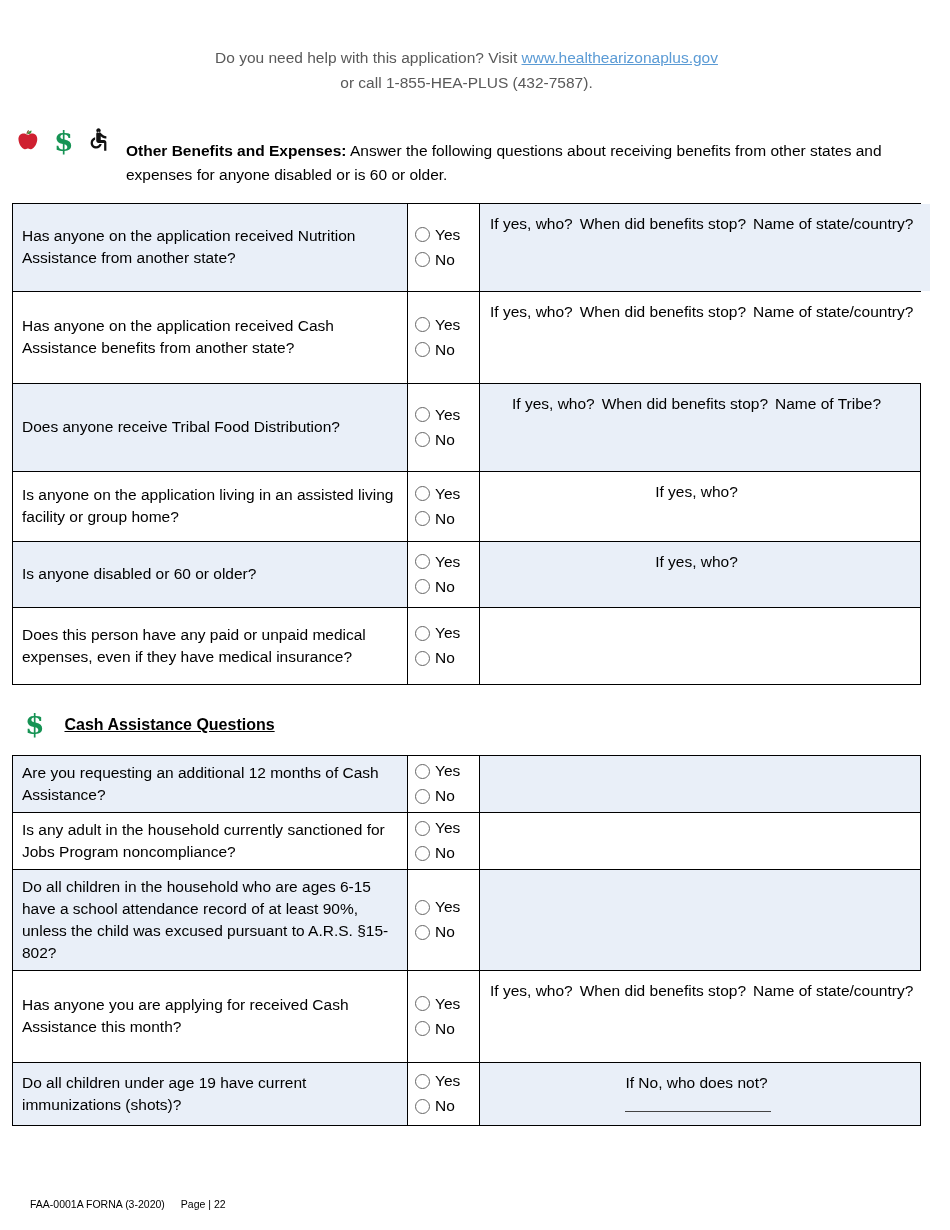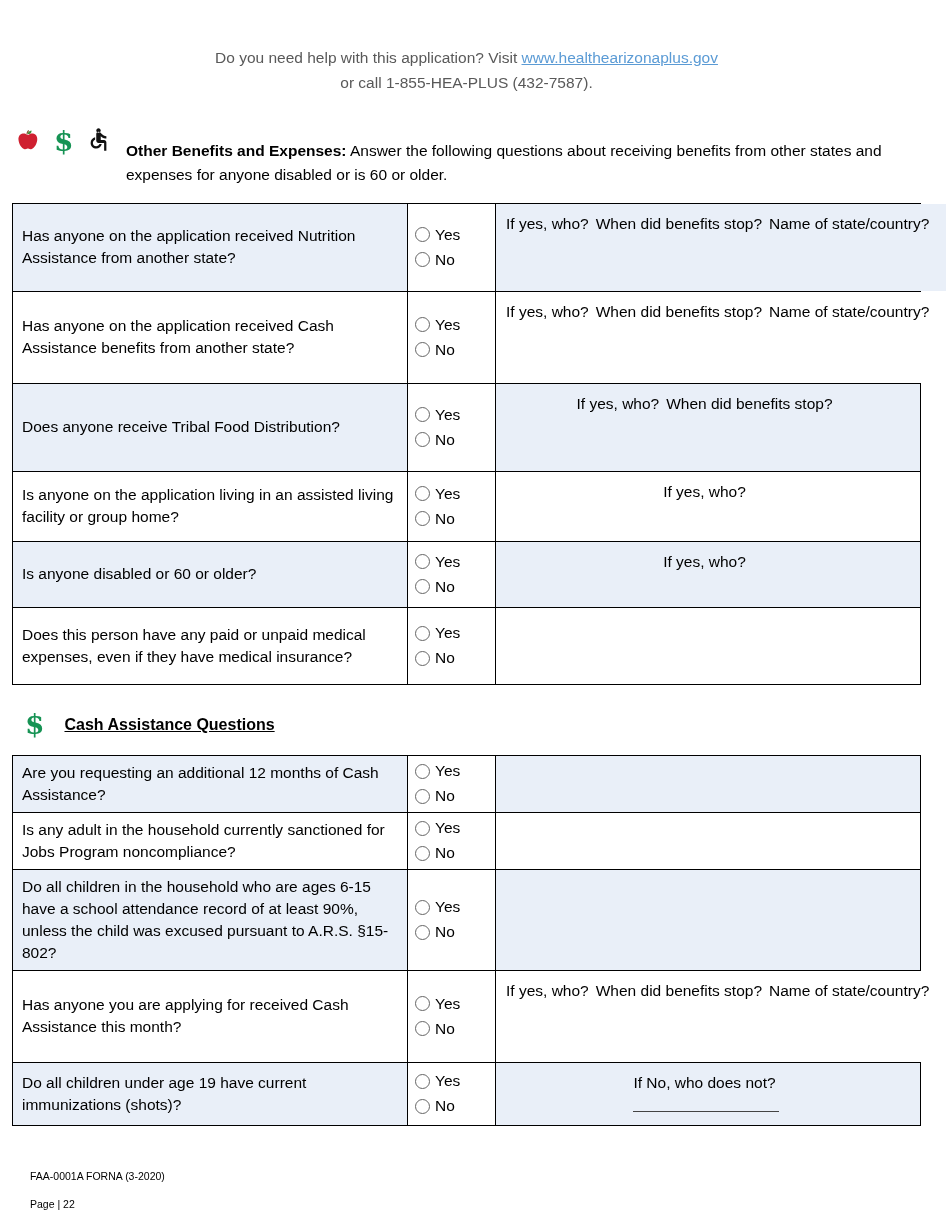--- a/index.html
+++ b/index.html
@@ -28,21 +28,21 @@
   
   .qtable { border: 1.6px solid #000; margin-top: 16px; }
   .trow { display: flex; border-bottom: 1.6px solid #000; }
   .trow:last-child { border-bottom: none; }
   .cell { padding: 6px 9px; }
   .q {
     width: 395px; flex: none; display: flex; align-items: center;
     font-size: 15.5px; line-height: 1.42; border-right: 1.6px solid #000; background: #fff;
   }
   .a {
-    width: 88px; flex: none; display: flex; flex-direction: column; justify-content: center;
+    width: 72px; flex: none; display: flex; flex-direction: column; justify-content: center;
     gap: 7px; border-right: 1.6px solid #000; background: #fff; padding-left: 7px;
   }
   .f {
     flex: 1; display: flex; flex-direction: row; justify-content: center;
     font-size: 15.5px; background: #fff; padding: 7px 10px;
   }
   .shaded .q, .shaded .f { background: #e9eff8; }
 
   .opt { display: flex; align-items: center; gap: 5px; font-size: 15.5px; cursor: pointer; }
   .radio {
@@ -59,21 +59,21 @@
   
   .mh54{min-height:54px}.mh56{min-height:56px}.mh62{min-height:62px}.mh66{min-height:66px}
   .mh70{min-height:70px}.mh76{min-height:76px}.mh86{min-height:86px}.mh88{min-height:88px}.mh92{min-height:92px}
 
   
   .cash-head { display: flex; align-items: center; gap: 20px; margin-top: 26px; padding-left: 13px; }
   .cash-title { font-weight: bold; font-size: 16px; text-decoration: underline; }
 
   .footer {
     position: absolute; left: 30px; bottom: 20px;
-    font-size: 10.5px; color: #000; display: flex; gap: 16px; flex-direction: column;
+    font-size: 10.5px; color: #000; display: flex; gap: 16px;
   }
 </style>
 </head>
 <body>
 
 <div class="page">
 
   <div class="help">
     <span>Do you need help with this application? Visit </span><span class="link">www.healthearizonaplus.gov</span><br>
     <span>or call 1-855-HEA-PLUS (432-7587).</span>
@@ -172,20 +172,24 @@
       </div>
       <div class="cell f">
         <div class="field">
             <span class="flabel">If yes, who?</span>
             <span class="fline"></span>
           </div>
         <div class="field">
             <span class="flabel">When did benefits stop?</span>
             <span class="fline"></span>
           </div>
+        <div class="field">
+            <span class="flabel">Name of Tribe?</span>
+            <span class="fline"></span>
+          </div>
       </div>
     </div>
 
     <div class="trow mh70">
       <div class="cell q">Is anyone on the application living in an assisted living facility or group home?</div>
       <div class="cell a">
         <label class="opt">
             <span class="radio"></span>
             <span>Yes</span>
           </label>

